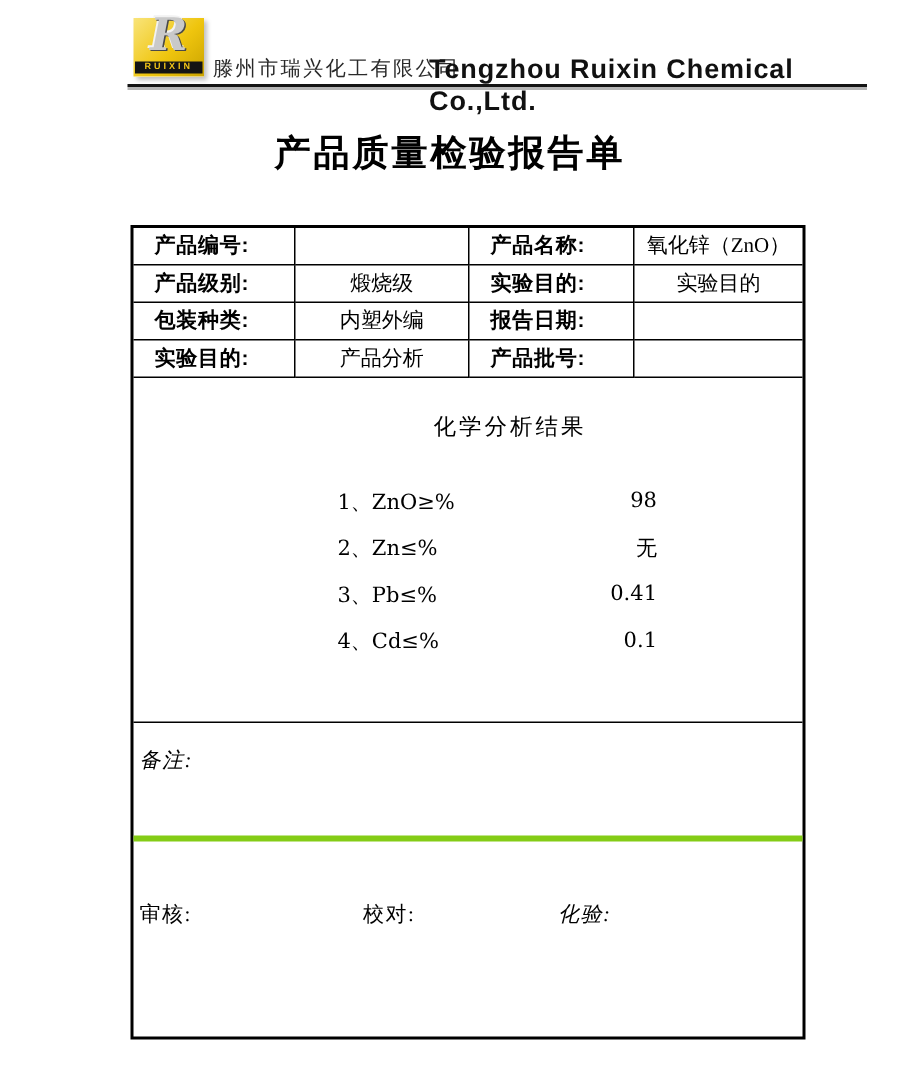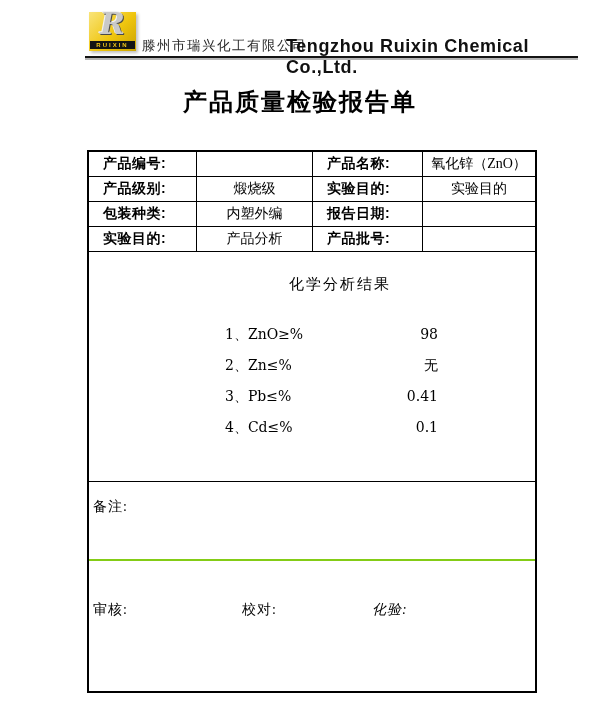--- a/index.html
+++ b/index.html
@@ -78,21 +78,21 @@
     position:absolute; left:136px; width:213px;
     display:flex; justify-content:space-between;
     font-family:"DejaVu Serif","Liberation Serif",serif; font-size:14px;
   }
   .chem-item:nth-of-type(2) { top:74px; }
   .chem-item:nth-of-type(3) { top:105px; }
   .chem-item:nth-of-type(4) { top:136px; }
   .chem-item:nth-of-type(5) { top:167px; }
 
   
-  .remarks-section { position:relative; height:79px; border-bottom:2px solid #84cc16; }
+  .remarks-section { position:relative; height:79px; border-bottom:4px solid #84cc16;font-style:italic; }
   .remarks-label {
     position:absolute; left:4px; top:16px; font-size:14px;
     font-family:"Liberation Serif","DejaVu Serif",serif; letter-spacing:1px;
   }
 
   
   .sign-section { position:relative; height:90px; }
   .sign-label {
     position:absolute; top:40px; font-size:14px;
     font-family:"Liberation Serif","DejaVu Serif",serif; letter-spacing:1px;

